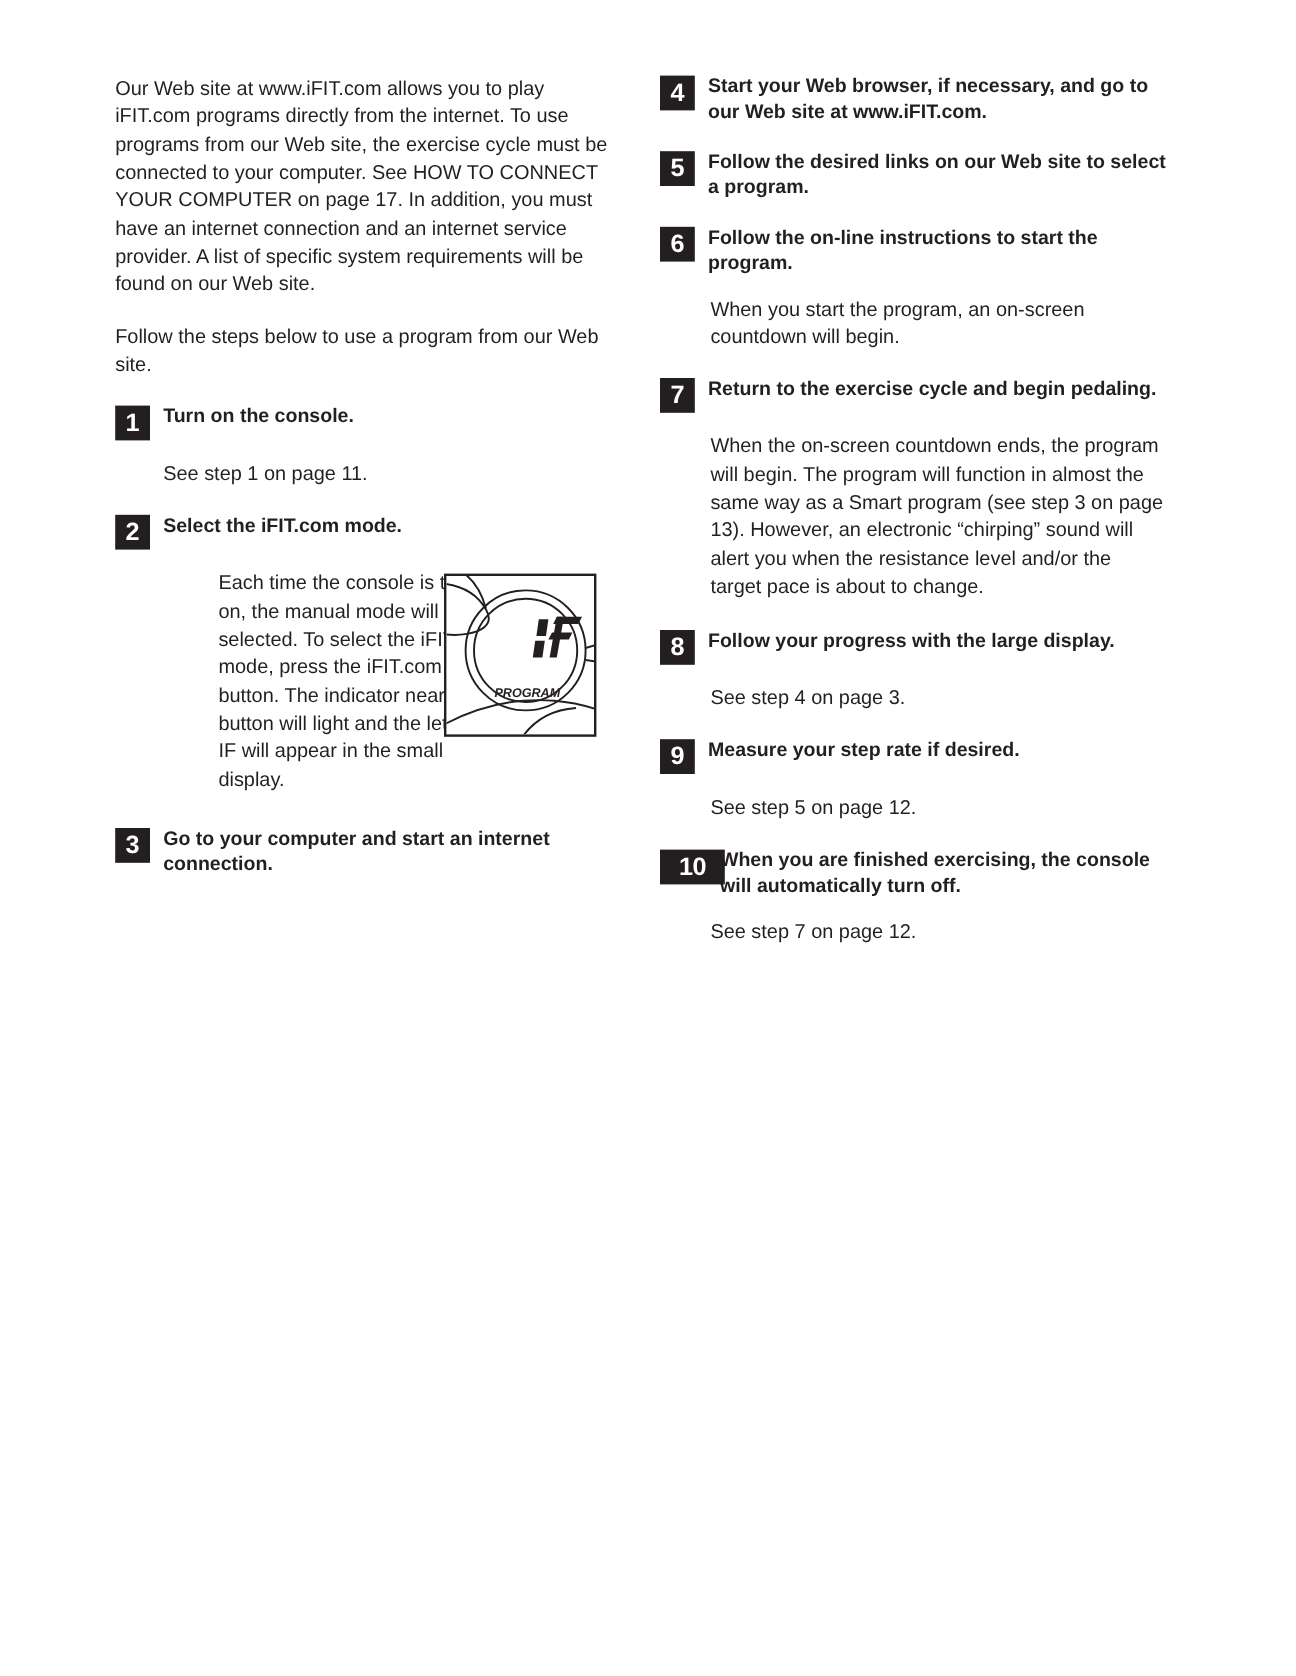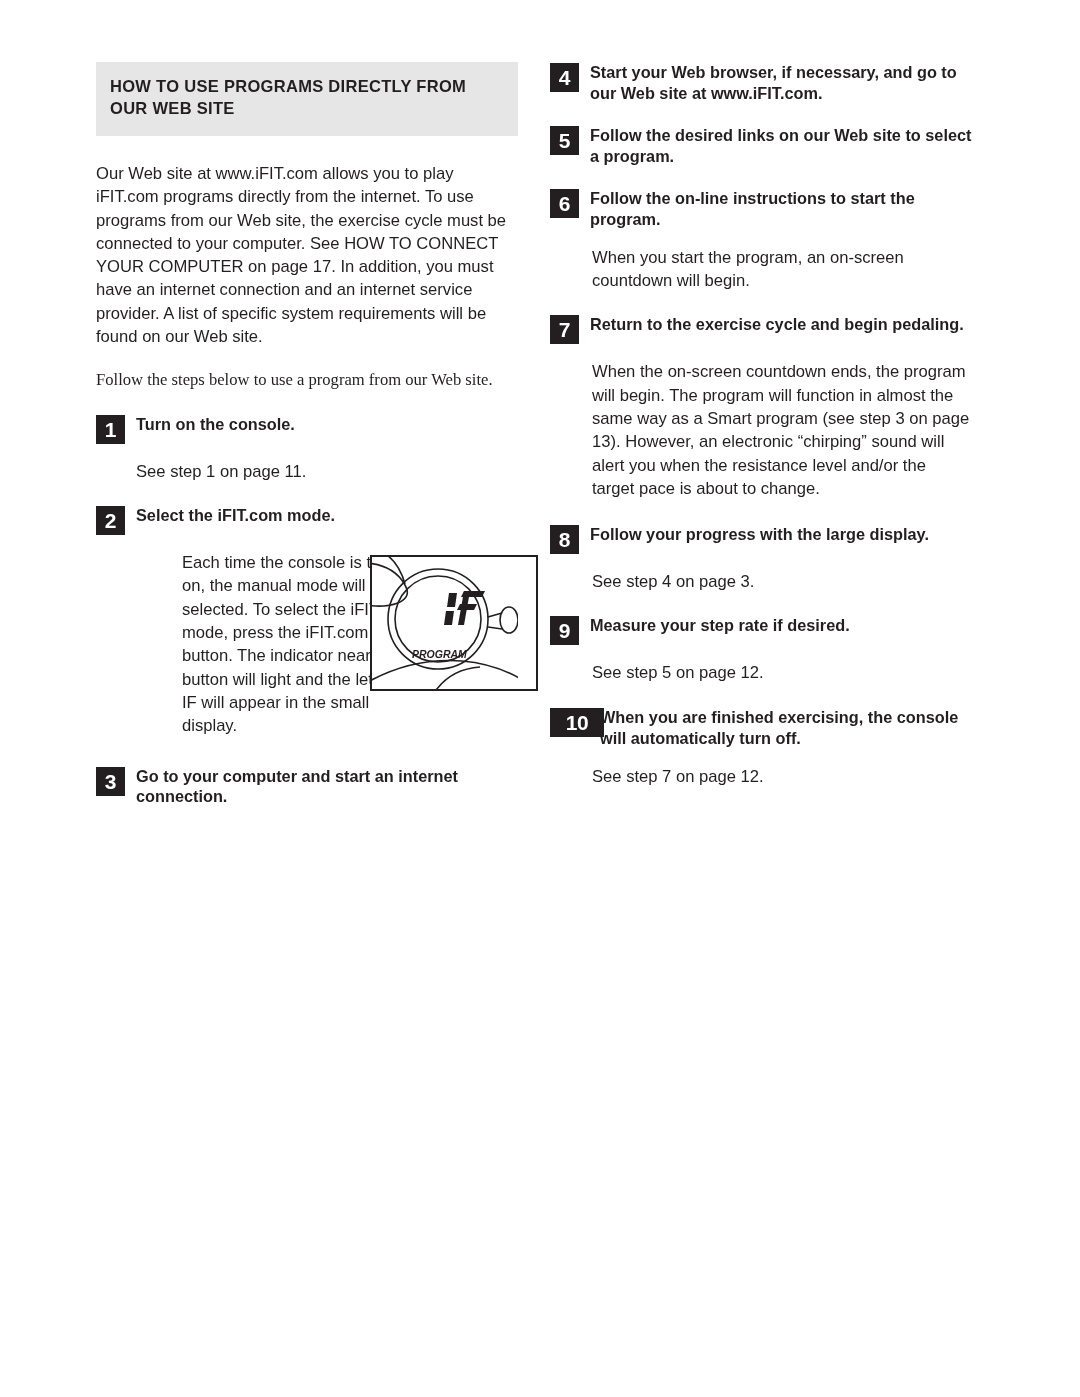--- a/index.html
+++ b/index.html
@@ -45,21 +45,21 @@
     color: #231f20;
   }
 
   
   p.body {
     margin: 0 0 20px 0;
     font-size: 16.6px;
     line-height: 1.405;
     color: #231f20;
   }
-  p.body.tight { margin-bottom: 0; font-family: Liberation Serif, serif; }
+  p.body.tight { margin-bottom: 0; }
 
   
   .step {
     position: relative;
     margin-top: 22px;
     margin-bottom: 0;
     min-height: 30px;
     padding-left: 40px;
   }
   .step.wide { padding-left: 50px; }
@@ -114,21 +114,21 @@
     line-height: 1.405;
     color: #231f20;
     margin-left: 46px;
   }
 
   
   .figure {
     position: absolute;
     left: 234px;
     top: 4px;
-    width: 168px;
+    width: 127px;
     height: 136px;
     border: 2.5px solid #231f20;
     background: #ffffff;
     overflow: hidden;
     box-sizing: border-box;
   }
   .figure svg { display: block; }
 
   
   .page-number {
@@ -142,23 +142,20 @@
     color: #231f20;
   }
 </style>
 </head>
 <body>
 
 <div class="page">
 
   <div class="col col-left">
 
-    <div class="section-header">
-      <h1>HOW TO USE PROGRAMS DIRECTLY FROM OUR WEB SITE</h1>
-    </div>
 
     <p class="body">Our Web site at www.iFIT.com allows you to play iFIT.com programs directly from the internet. To use programs from our Web site, the exercise cycle must be connected to your computer. See HOW TO CONNECT YOUR COMPUTER on page 17. In addition, you must have an internet connection and an internet service provider. A list of specific system requirements will be found on our Web site.</p>
 
     <p class="body tight">Follow the steps below to use a program from our Web site.</p>
 
     <div class="step">
       <span class="step-num">1</span>
       <p class="step-title">Turn on the console.</p>
     </div>
     <p class="step-body">See step 1 on page 11.</p>

